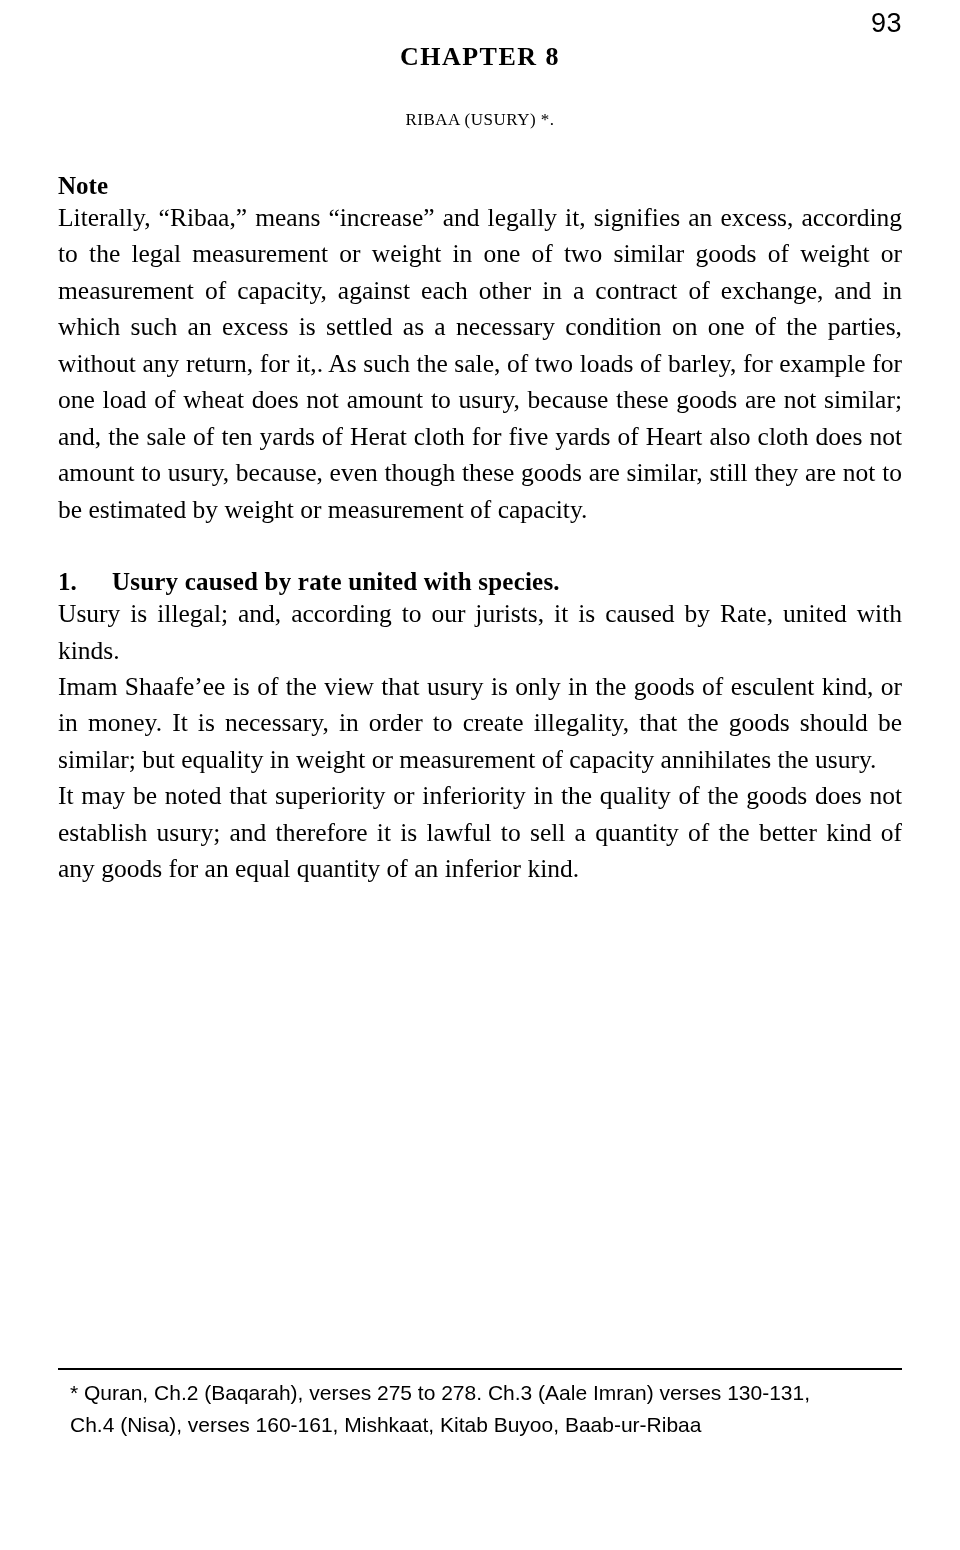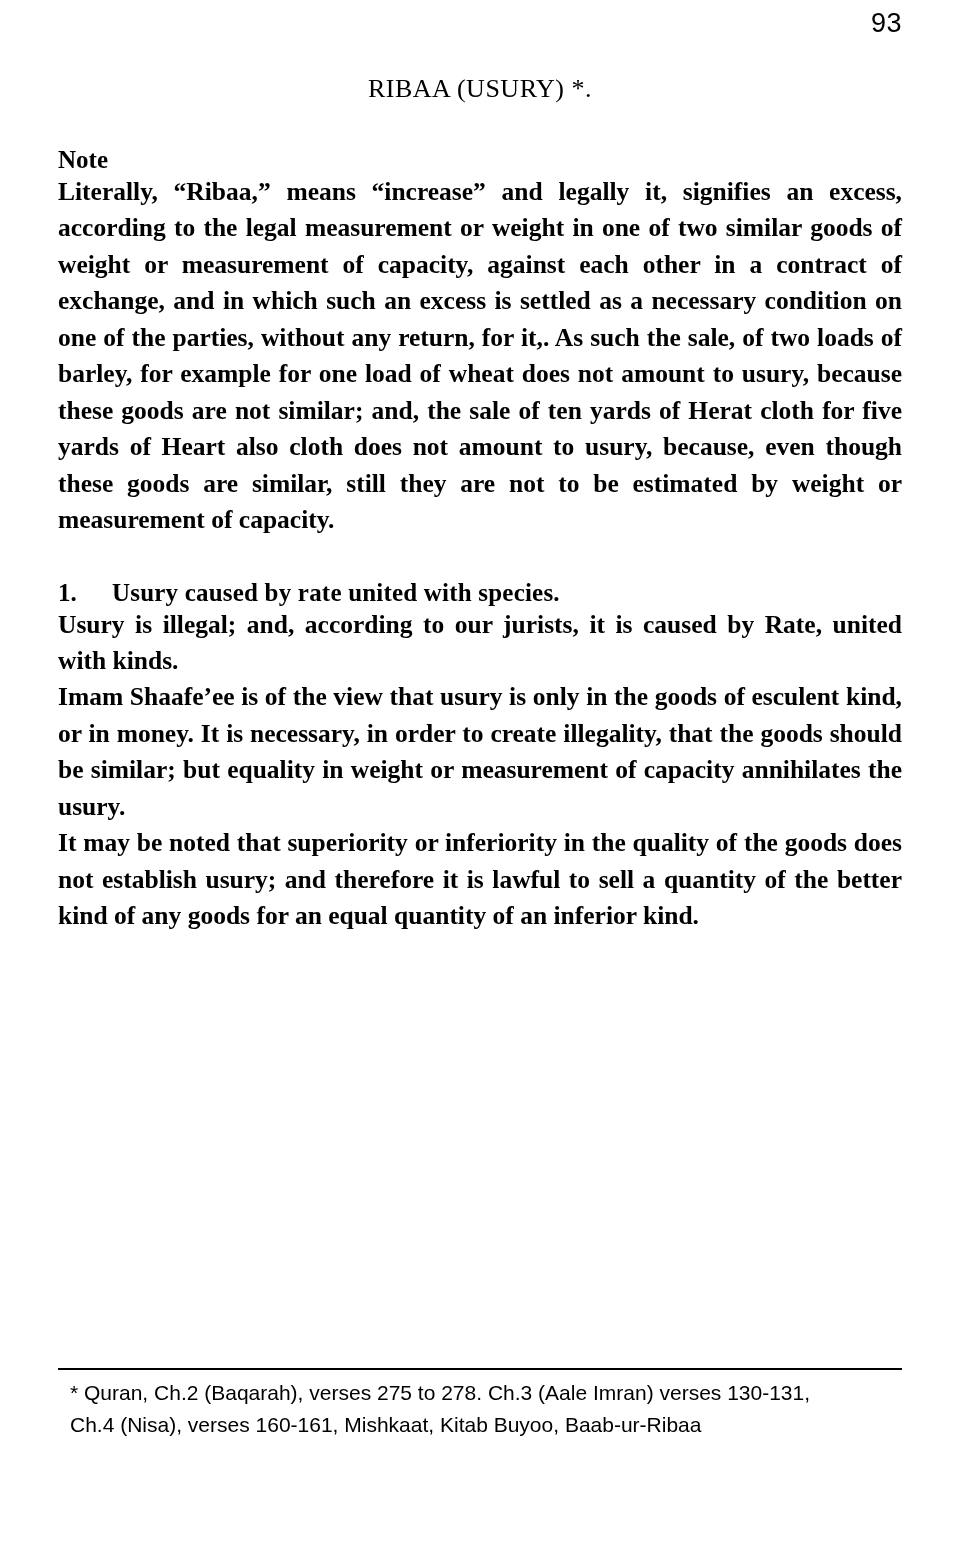--- a/index.html
+++ b/index.html
@@ -40,21 +40,21 @@
   .chapter-heading {
     text-align: center;
     font-weight: bold;
     font-size: 26px;
     letter-spacing: 1.5px;
     margin-top: 6px;
     margin-bottom: 0;
   }
   .chapter-title {
     text-align: center;
-    font-size: 26px;
+    font-size: 17px;
     letter-spacing: 0.5px;
     margin-top: 38px;
   }
   .source-line {
     text-align: center;
     font-style: italic;
     font-size: 24px;
     margin-top: 40px;
   }
   .note-heading {
@@ -62,21 +62,20 @@
     font-weight: bold;
     font-size: 25px;
     margin-top: 42px;
   }
   p.body-text {
     font-size: 25.5px;
     line-height: 1.43;
     text-align: justify;
     margin: 0;
     text-indent: 0;
-    font-weight: bold;
   }
   .para-first {
     margin-top: 34px;
     text-indent: 52px;
   }
   .section-head {
     margin-top: 40px;
     font-weight: bold;
     font-size: 25px;
     display: flex;
@@ -119,20 +118,21 @@
 </style>
 </head>
 <body>
 
 <div class="page">
 
   <div class="page-number">93</div>
 
   <div class="content">
 
+    <div class="chapter-heading">CHAPTER   8</div>
 
     <div class="chapter-title">RIBAA (USURY) *.</div>
 
 
     <div class="note-heading">Note</div>
 
     <p class="body-text para-first">Literally, “Ribaa,” means “increase” and legally it, signifies an excess, according to the legal measurement or weight in one of two similar goods of weight or measurement of capacity, against each other in a contract of exchange, and in which such an excess is settled as a necessary condition on one of the parties, without any return, for it,. As such the sale, of two loads of barley, for example for one load of wheat does not amount to usury, because these goods are not similar; and, the sale of ten yards of Herat cloth for five yards of Heart also cloth does not amount to usury, because, even though these goods are similar, still they are not to be estimated by weight or measurement of capacity.</p>
 
     <div class="section-head">
       <span class="section-num">1.</span>

